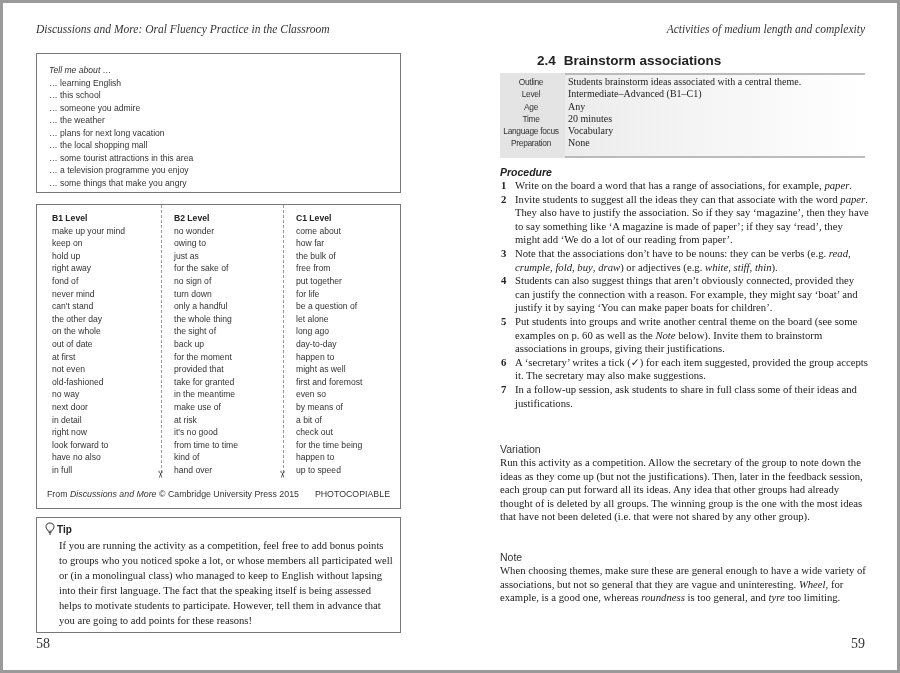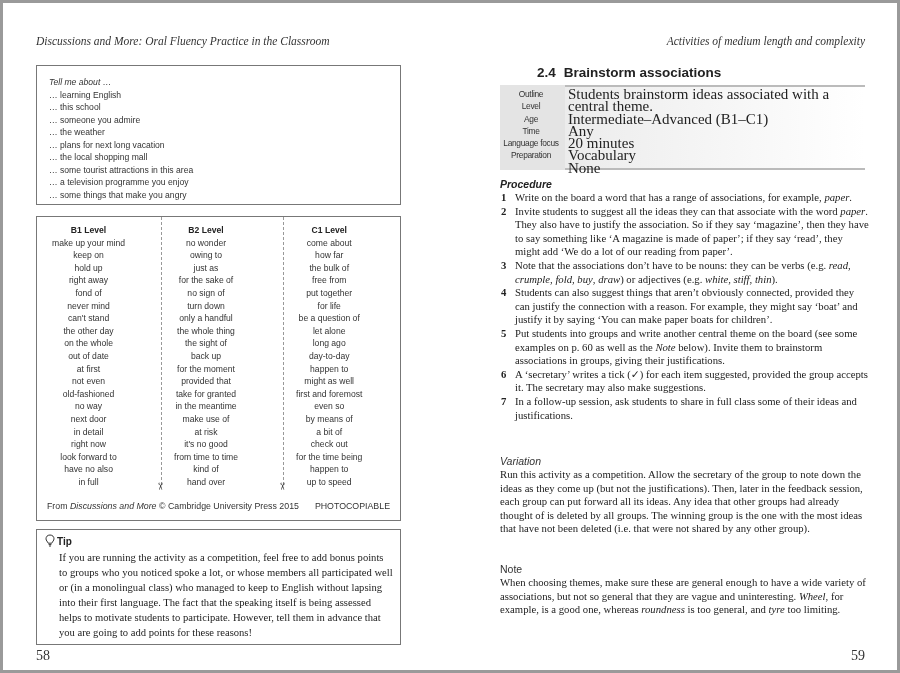--- a/index.html
+++ b/index.html
@@ -7,21 +7,21 @@
     width: 900px; height: 673px; overflow: hidden;
     background: #9a9a9a;
     font-family: "Liberation Serif", serif;
     color: #222;
   }
   .spread {
     position: absolute; left: 3px; top: 3px;
     width: 894px; height: 667px;
     background: #fff;
   }
-  .page { position: absolute; top: 12px; height: 486px; }
+  .page { position: absolute; top: 0; height: 486px; }
   .page-left { left: 0; width: 447px; }
   .page-right { left: 447px; width: 447px; }
 
   .running-head {
     position: absolute; top: 20px;
     font-style: italic; font-size: 11.5px; color: #333;
     white-space: nowrap;
   }
   .page-left .running-head { left: 33px; }
   .page-right .running-head { right: 32px; }
@@ -40,21 +40,20 @@
   
   .phrase-box {
     position: absolute; left: 33px; top: 201px;
     width: 365px; height: 305px;
     border: 1px solid #777; box-sizing: border-box;
     font-family: "Liberation Sans", sans-serif; font-size: 8.6px; color: #333;
   }
   .col {
     position: absolute; top: 7px;
     line-height: 12.6px;
-    text-align: center;
   }
   .col .head { font-weight: bold; color: #222; }
   .col-b1 { left: 15px; }
   .col-b2 { left: 137px; }
   .col-c1 { left: 259px; }
   .cut-line {
     position: absolute; top: 0; height: 268px;
     border-left: 1px dashed #999;
   }
   .cut-1 { left: 124px; }
@@ -111,21 +110,21 @@
     background: #e4e4e4;
     font-family: "Liberation Sans", sans-serif; font-size: 8.4px; color: #333;
     text-align: center; box-sizing: border-box; padding: 3px 3px 0 0;
     line-height: 12.3px; letter-spacing: -0.3px;
   }
   .info-values {
     position: absolute; left: 65px; top: 0; width: 300px; height: 85px;
     background: linear-gradient(to right, #ececec, #ffffff);
     border-top: 2px solid #bbb; border-bottom: 2px solid #bbb;
     box-sizing: border-box; padding: 1px 0 0 3px;
-    font-size: 15px; line-height: 12.3px; color: #222;
+    font-size: 10px; line-height: 12.3px; color: #222;
   }
 
   .procedure-head {
     position: absolute; left: 50px; top: 163px;
     font-family: "Liberation Sans", sans-serif; font-style: italic; font-weight: bold; font-size: 10.5px; color: #222;
   }
   .steps {
     position: absolute; left: 50px; top: 176px; width: 370px;
     margin: 0; padding: 0; list-style: none;
     font-size: 10.7px; line-height: 13.6px; color: #222;
@@ -134,21 +133,21 @@
   .steps li .n { position: absolute; left: 1px; top: 0; font-weight: bold; }
 
   .section-head {
     position: absolute; left: 50px;
     font-family: "Liberation Sans", sans-serif; font-size: 10.5px; color: #333;
   }
   .section-body {
     position: absolute; left: 50px; width: 372px;
     font-size: 10.7px; line-height: 13.6px; color: #222;
   }
-  .var-head { top: 440px; font-style: italic; }
+  .var-head { top: 440px; }
   .var-body { top: 453px; }
   .note-head { top: 548px; }
   .note-body { top: 561px; }
 </style>
 </head>
 <body>
 
 <div class="spread">
 
   <div class="page page-left">

